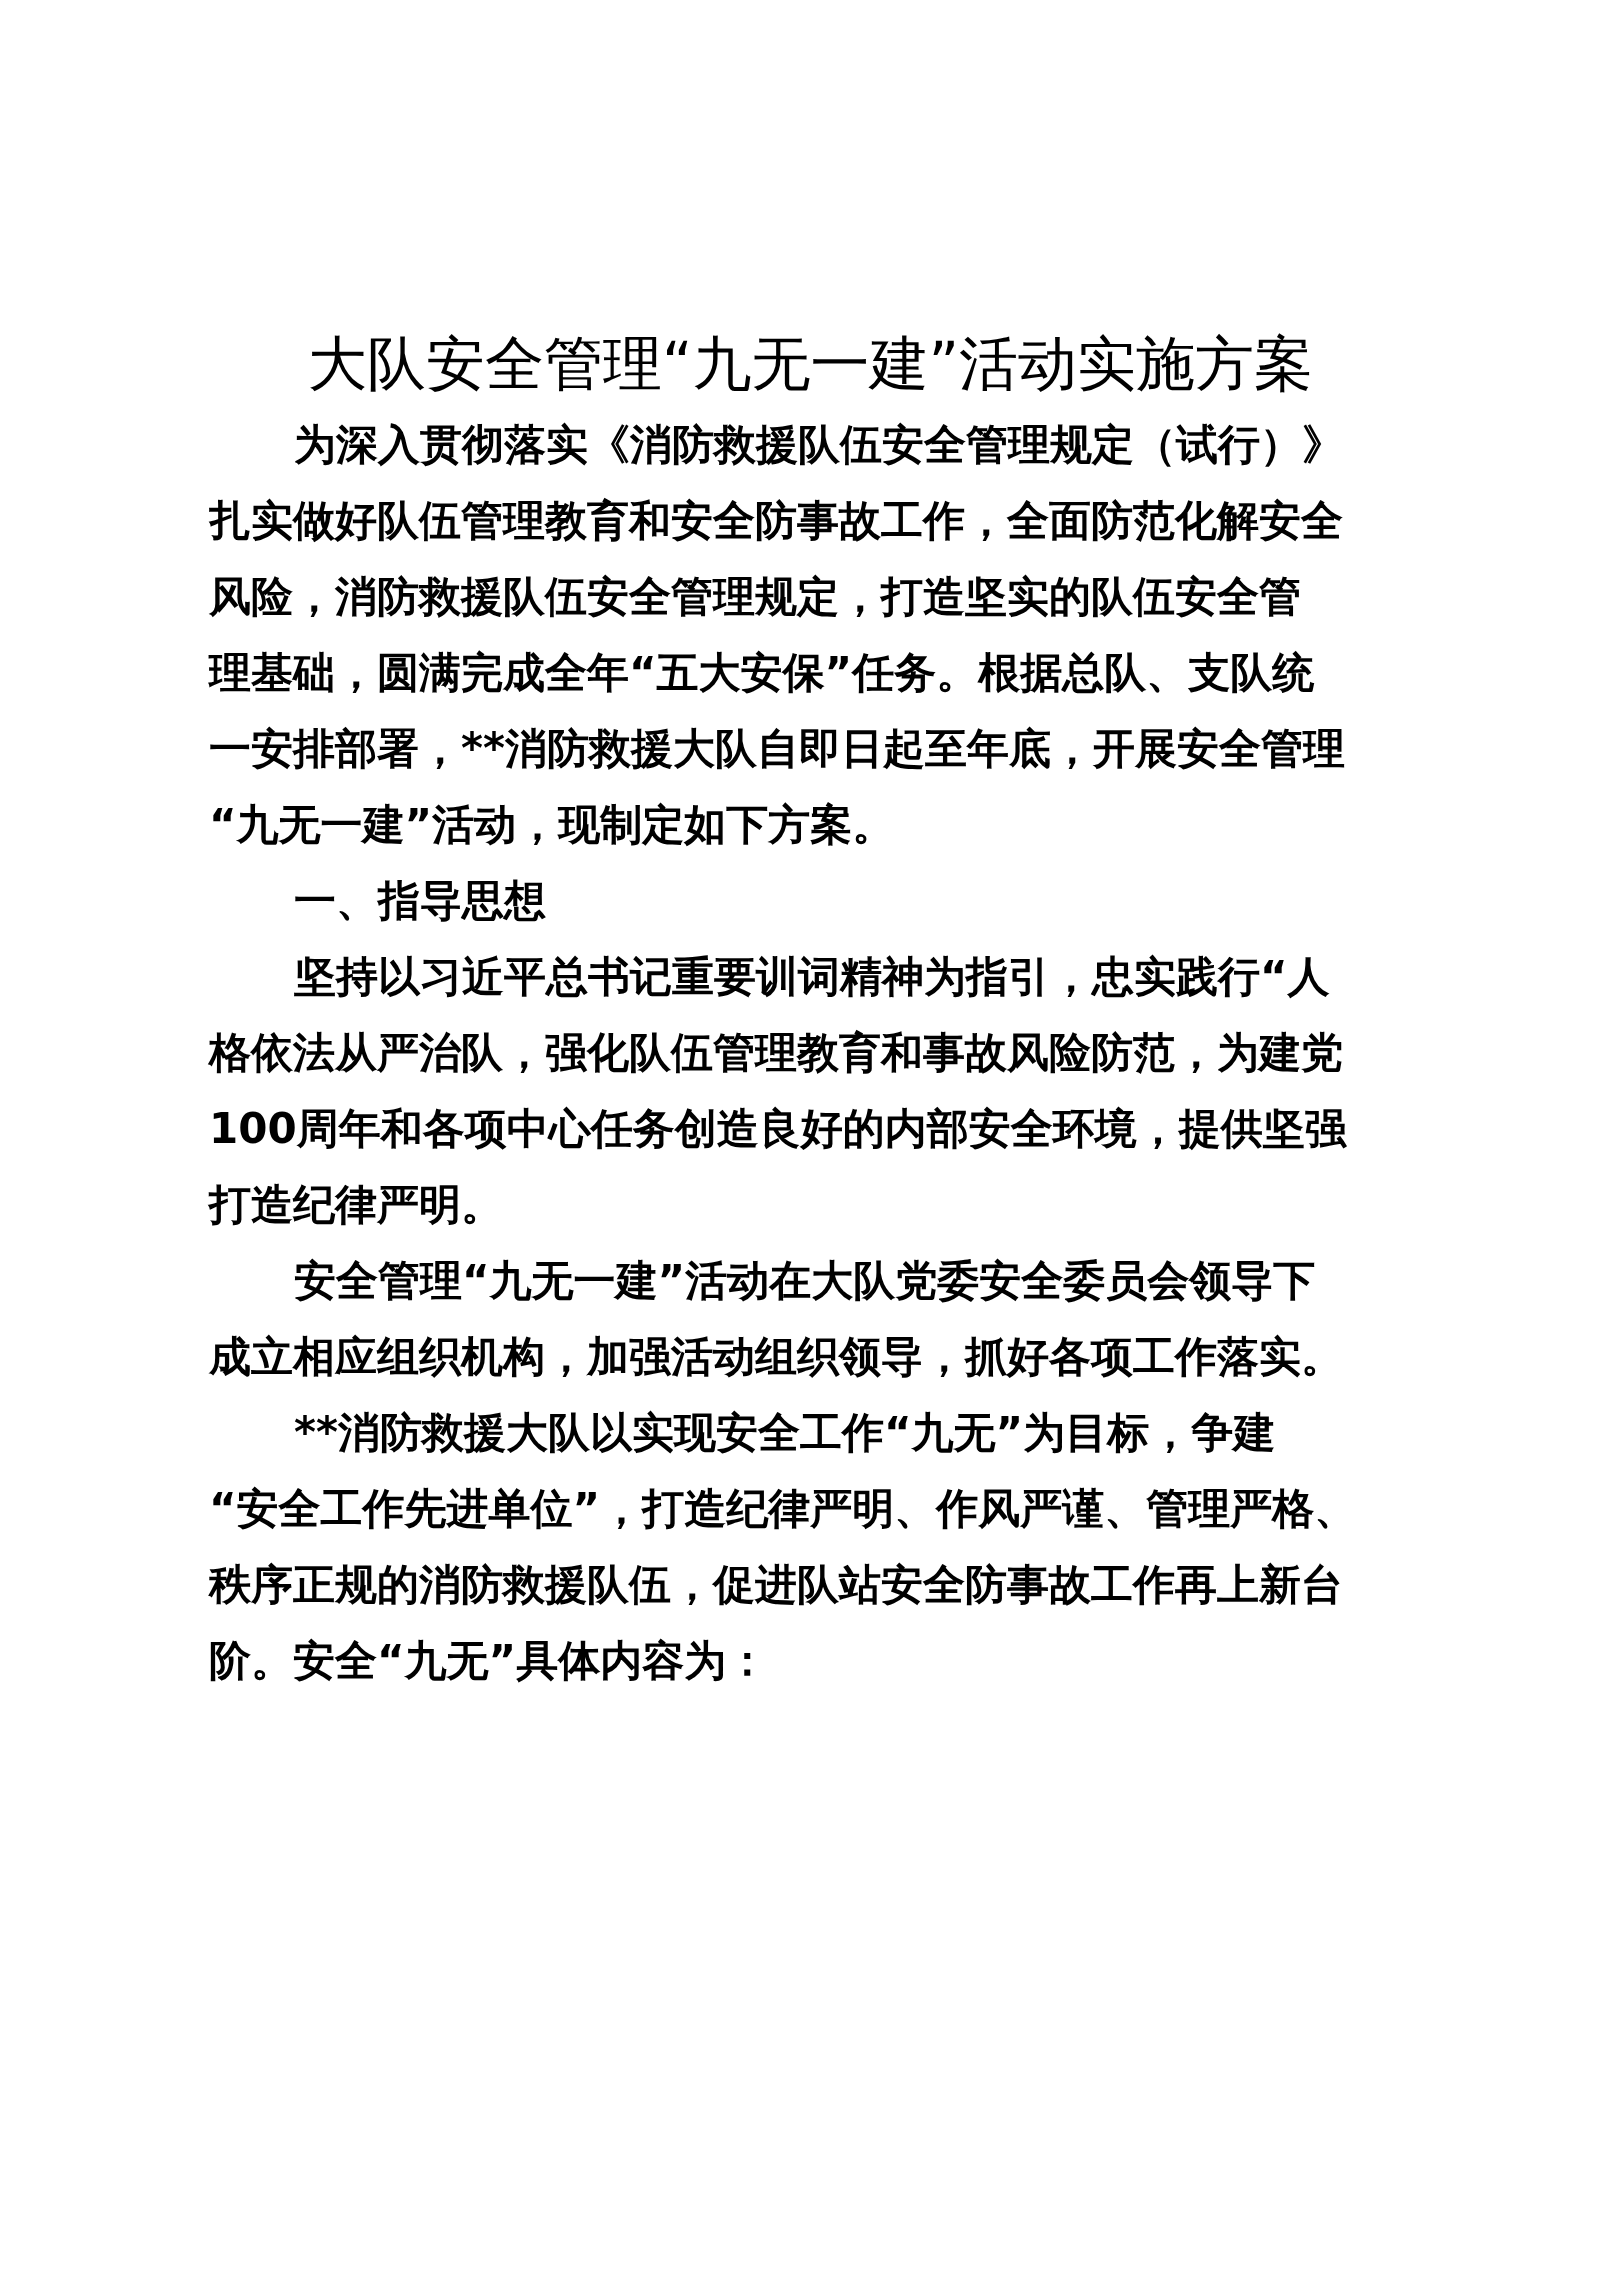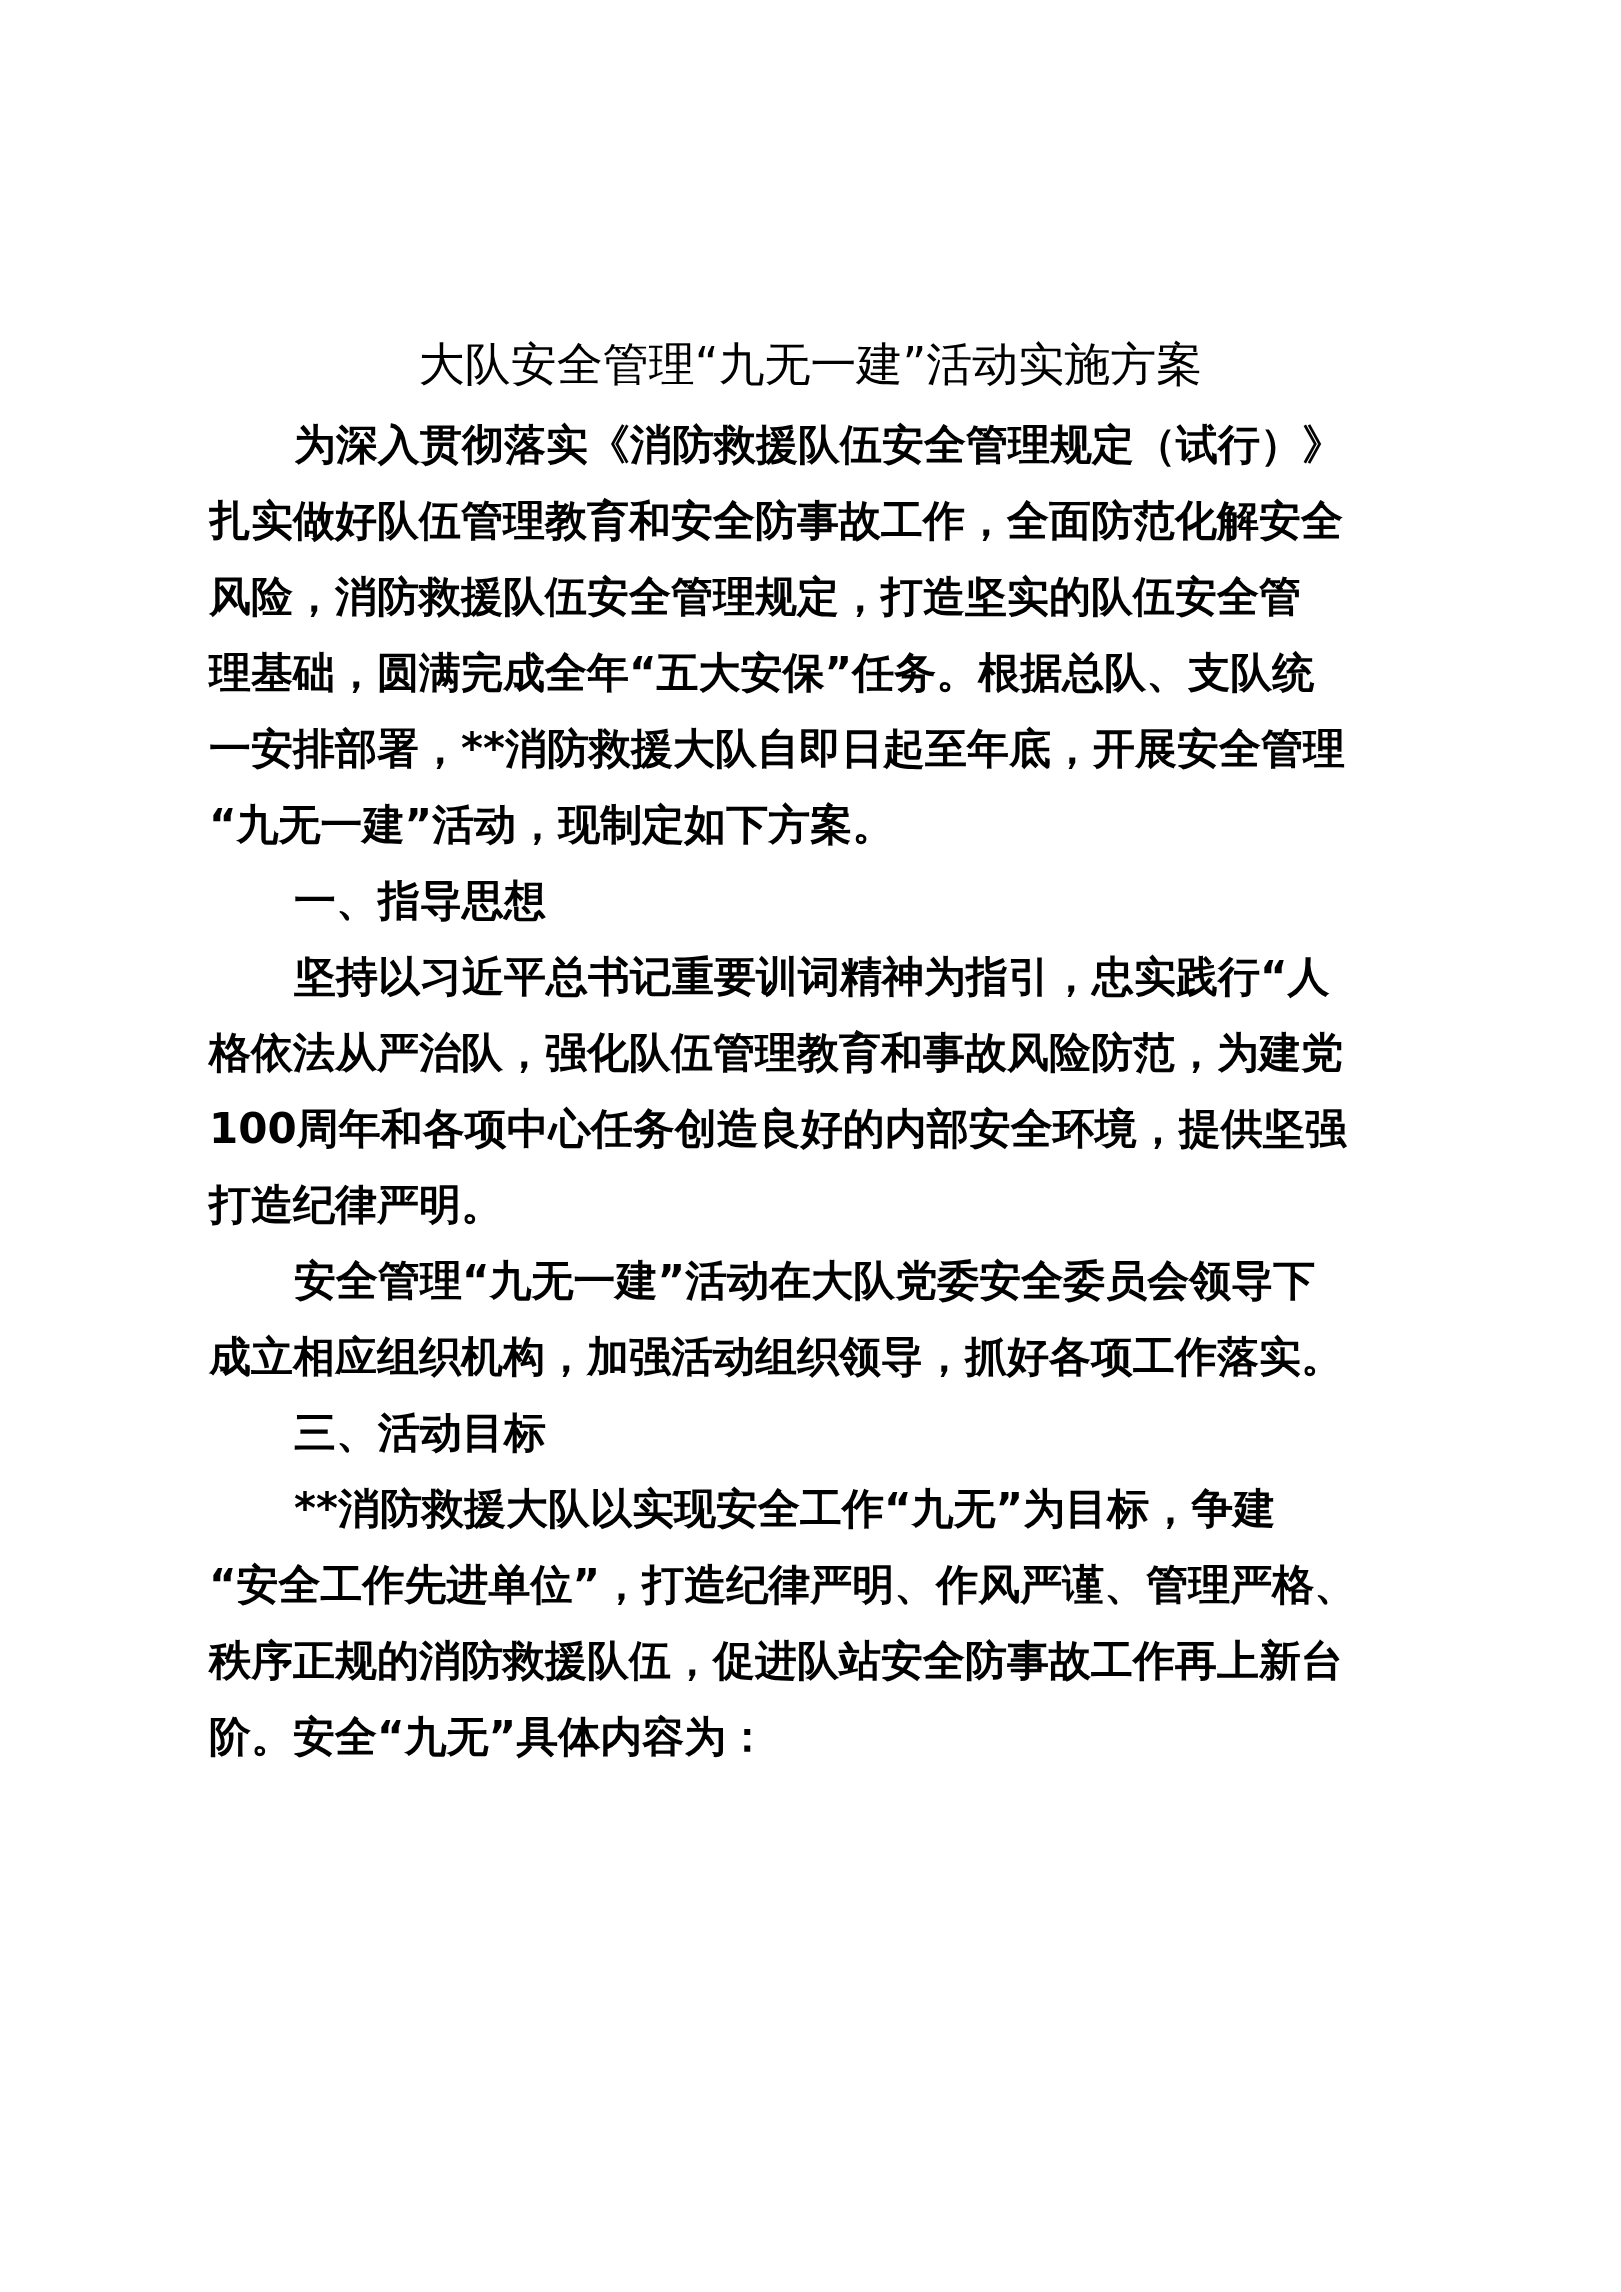--- a/index.html
+++ b/index.html
@@ -1,20 +1,20 @@
 <!DOCTYPE html>
 <html><head>
 <meta charset="utf-8">
 <style>
   html, body { margin: 0; padding: 0; background: #ffffff; }
   body { width: 1621px; height: 2293px; position: relative; overflow: hidden;
          font-family: "DejaVu Sans", "Liberation Sans", sans-serif; color: #000000; }
   .page { position: absolute; left: 0; top: 0; width: 1621px; height: 2293px; background: #ffffff; }
   .title { position: absolute; left: 0; width: 1621px; top: 325px; height: 78px;
-           text-align: center; font-size: 46px; line-height: 78px; white-space: nowrap; }
+           text-align: center; font-size: 59px; line-height: 78px; white-space: nowrap; }
   .body { position: absolute; left: 209px; top: 407px; width: 1206px; }
   .line { display: block; height: 76px; line-height: 76px; font-size: 42px;
           white-space: nowrap; overflow: visible; font-weight: bold; }
   .indent { padding-left: 85px; }
 </style>
 </head>
 <body>
 
 <div class="page">
   <div class="title">大队安全管理“九无一建”活动实施方案</div>
@@ -25,20 +25,19 @@
     <span class="line">理基础，圆满完成全年“五大安保”任务。根据总队、支队统</span>
     <span class="line">一安排部署，**消防救援大队自即日起至年底，开展安全管理</span>
     <span class="line">“九无一建”活动，现制定如下方案。</span>
     <span class="line indent">一、指导思想</span>
     <span class="line indent">坚持以习近平总书记重要训词精神为指引，忠实践行“人</span>
     <span class="line">格依法从严治队，强化队伍管理教育和事故风险防范，为建党</span>
     <span class="line">100周年和各项中心任务创造良好的内部安全环境，提供坚强</span>
     <span class="line">打造纪律严明。</span>
     <span class="line indent">安全管理“九无一建”活动在大队党委安全委员会领导下</span>
     <span class="line">成立相应组织机构，加强活动组织领导，抓好各项工作落实。</span>
-    <span class="line indent">三、活动目标</span>
     <span class="line indent">**消防救援大队以实现安全工作“九无”为目标，争建</span>
     <span class="line">“安全工作先进单位”，打造纪律严明、作风严谨、管理严格、</span>
     <span class="line">秩序正规的消防救援队伍，促进队站安全防事故工作再上新台</span>
     <span class="line">阶。安全“九无”具体内容为：</span>
   </div>
 </div>
 
 
 </body></html>

